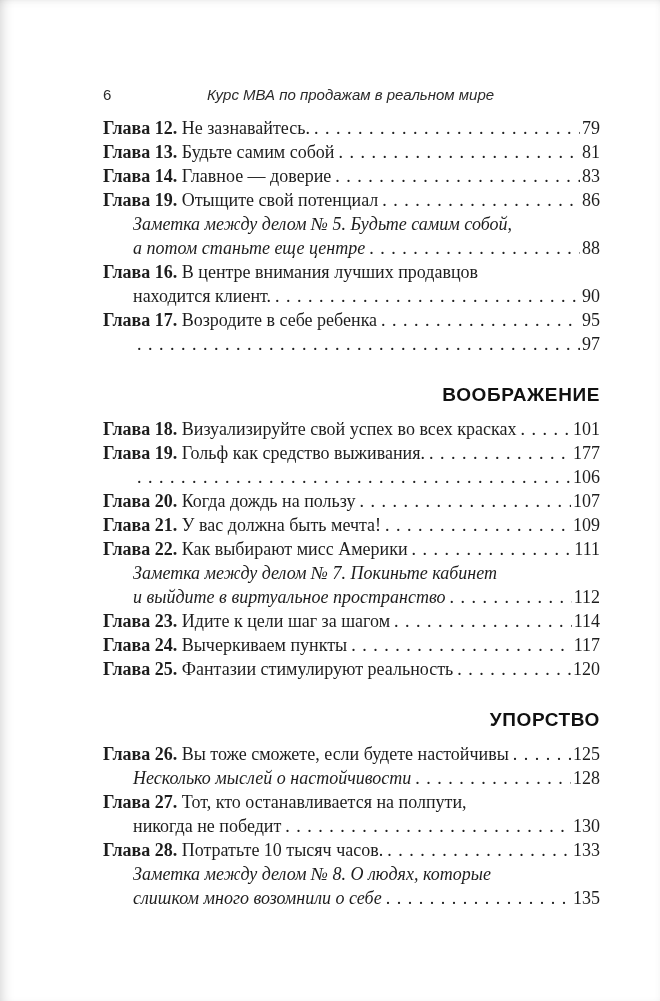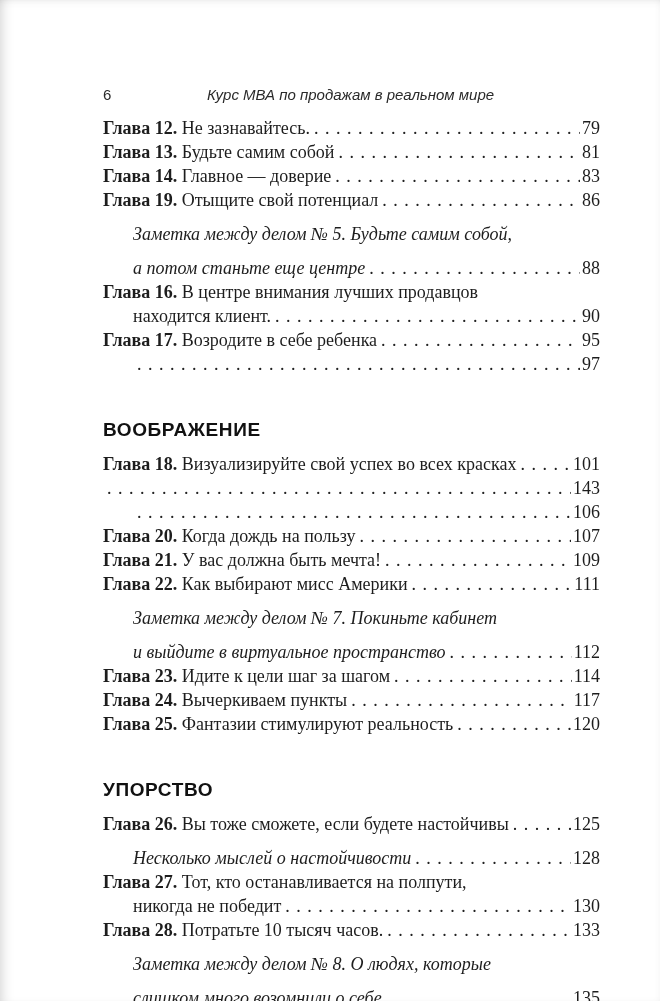--- a/index.html
+++ b/index.html
@@ -36,34 +36,34 @@
     position: absolute;
     top: 116px; left: 103px; right: 60px;
     font-size: 18px;
     line-height: 24px;
   }
   .section-heading {
     font-family: "Liberation Sans", sans-serif;
     font-weight: bold;
     font-size: 19px;
     letter-spacing: 0.6px;
-    text-align: left;
-    margin: 42px 0 10px 0;
+    text-align: right;
+    margin: 27px 0 10px 0;
     color: #111;
   }
   .entry { margin: 0; }
   .line {
     display: flex;
     align-items: baseline;
     white-space: nowrap;
   }
   .line.indent { padding-left: 30px; }
   .text { flex: 0 0 auto; }
   .label { font-weight: bold; }
-  .note .text { font-style: italic; margin-top: 10px; }
+  .note .text { font-style: italic; }
   .leader {
     flex: 1 1 auto;
     overflow: hidden;
     white-space: nowrap;
     letter-spacing: 1px;
     margin-left: 4px;
     min-width: 10px;
     color: #222;
   }
   .pg { flex: 0 0 auto; margin-left: 2px; }
@@ -141,22 +141,23 @@
       <div class="section-heading">ВООБРАЖЕНИЕ</div>
       <div class="entry chapter">
         <div class="line">
           <span class="text"><span class="label">Глава 18.</span> Визуализируйте свой успех во всех красках</span>
           <span class="leader">. . . . . . . . . . . . . . . . . . . . . . . . . . . . . . . . . . . . . . . . . . . . . . . . . . . . . . . . . . . . . . . . . . . . . . . . . . . . . . . . . . . . . . . . . . . . . . . . . . . . . . . . . . . . . . . . . . . . . . . . </span>
           <span class="pg">101</span>
         </div>
       </div>
       <div class="entry chapter">
         <div class="line">
-          <span class="leader">. . . . . . . . . . . . . . . . . . . . . . . . . . . . . . . . . . . . . . . . . . . . . . . . . . . . . . . . . . . . . . . . . . . . . . . . . . . . . . . . . . . . . . . . . . . . . . . . . . . . . . . . . . . . . . . . . . . . . . . . </span>
-          <span class="pg">143</span>
+          <span class="text"><span class="label">Глава 19.</span> Гольф как средство выживания.</span>
+          <span class="leader">. . . . . . . . . . . . . . . . . . . . . . . . . . . . . . . . . . . . . . . . . . . . . . . . . . . . . . . . . . . . . . . . . . . . . . . . . . . . . . . . . . . . . . . . . . . . . . . . . . . . . . . . . . . . . . . . . . . . . . . . </span>
+          <span class="pg">177</span>
         </div>
       </div>
       <div class="entry note">
         <div class="line indent">
           <span class="leader">. . . . . . . . . . . . . . . . . . . . . . . . . . . . . . . . . . . . . . . . . . . . . . . . . . . . . . . . . . . . . . . . . . . . . . . . . . . . . . . . . . . . . . . . . . . . . . . . . . . . . . . . . . . . . . . . . . . . . . . . </span>
           <span class="pg">106</span>
         </div>
       </div>
       <div class="entry chapter">
         <div class="line">

